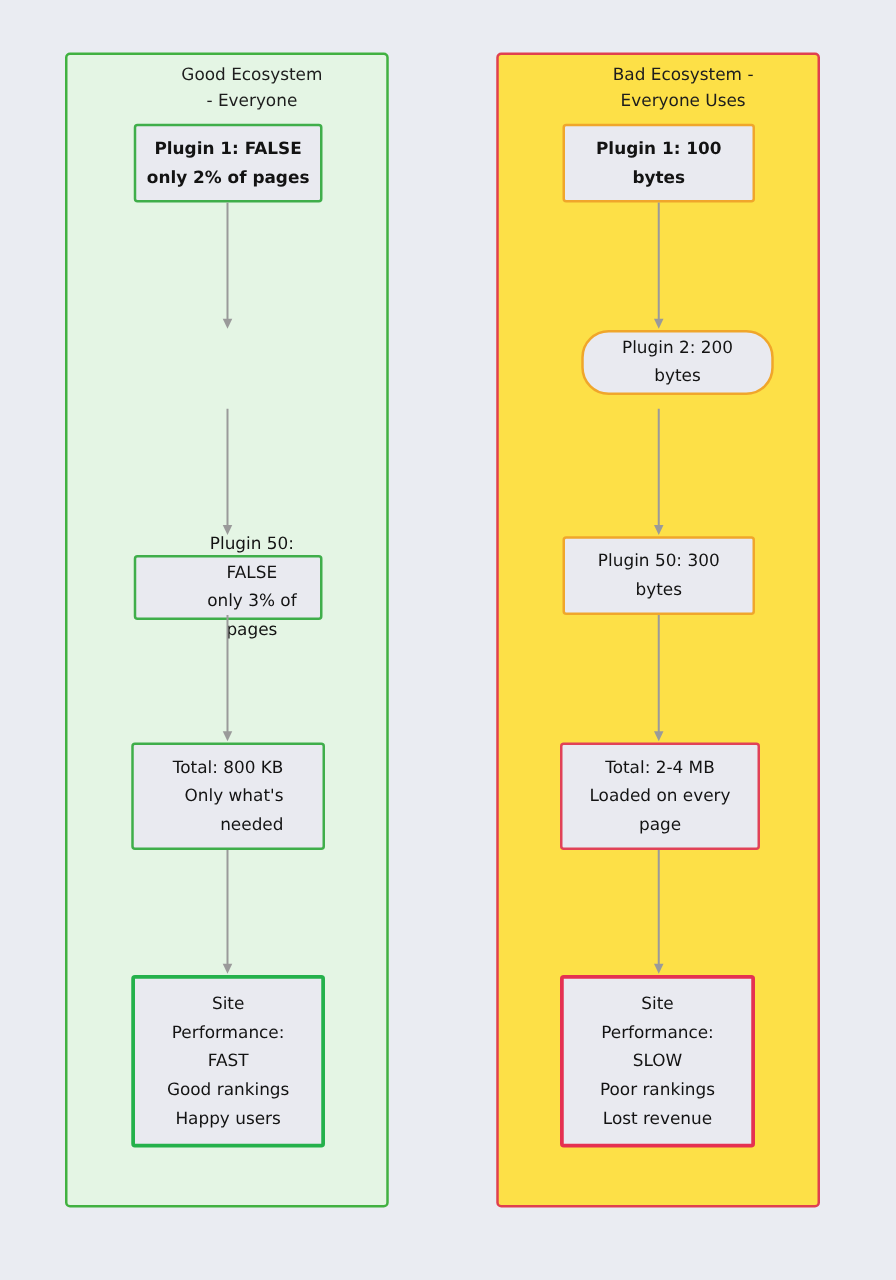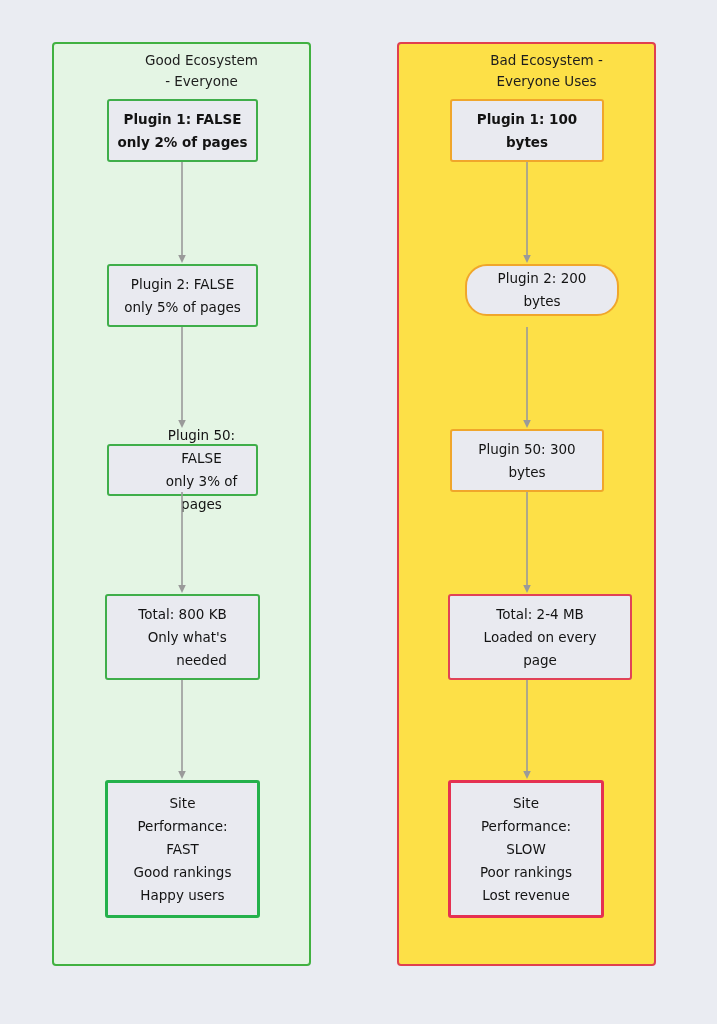--- a/index.html
+++ b/index.html
@@ -95,24 +95,20 @@
   <div class="cluster good">
     <div class="cluster-title">Good Ecosystem
 - Everyone</div>
   </div>
 
   <div class="node bd-green" style="left:107px; top:99px; width:151px; height:63px;font-weight:bold;">
     <span>Plugin 1: FALSE
 only 2% of pages</span>
   </div>
 
-  <div class="node bd-green" style="left:107px; top:264px; width:151px; height:63px;">
-    <span>Plugin 2: FALSE
-only 5% of pages</span>
-  </div>
 
   <div class="node bd-green" style="left:107px; top:444px; width:151px; height:52px;padding-left:44px;">
     <span>Plugin 50: FALSE
 only 3% of pages</span>
   </div>
 
   <div class="node bd-green" style="left:105px; top:594px; width:155px; height:86px;text-align:right;">
     <span>Total: 800 KB
 Only what's
 needed</span>
@@ -167,21 +163,21 @@
   <div class="node bd-orange" style="left:465px; top:264px; width:154px; height:52px;border-radius:22px;">
     <span>Plugin 2: 200
 bytes</span>
   </div>
 
   <div class="node bd-orange" style="left:450px; top:429px; width:154px; height:63px;">
     <span>Plugin 50: 300
 bytes</span>
   </div>
 
-  <div class="node bd-red" style="left:448px; top:594px; width:184px; height:86px;">
+  <div class="node bd-red" style="left:448px; top:594px; width:160px; height:86px;">
     <span>Total: 2-4 MB
 Loaded on every
 page</span>
   </div>
 
   <div class="node bd-red-thick" style="left:448px; top:780px; width:156px; height:138px;">
     <span>Site
 Performance:
 SLOW
 Poor rankings

